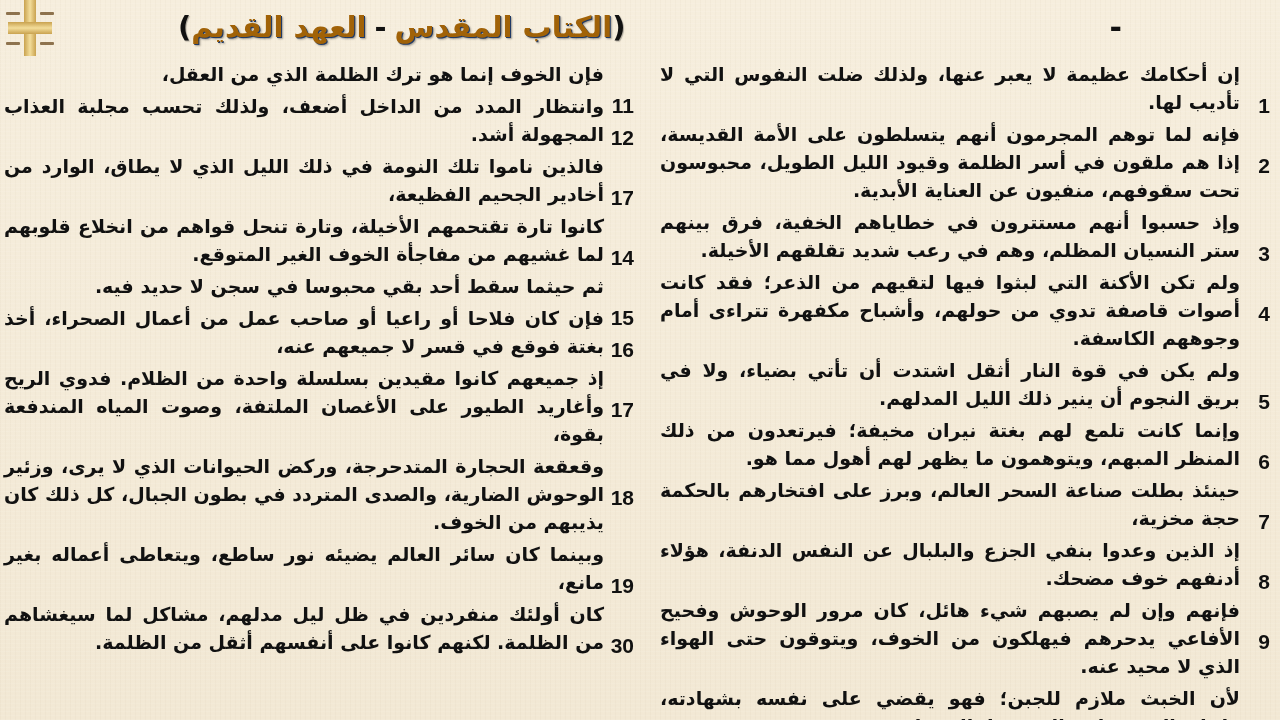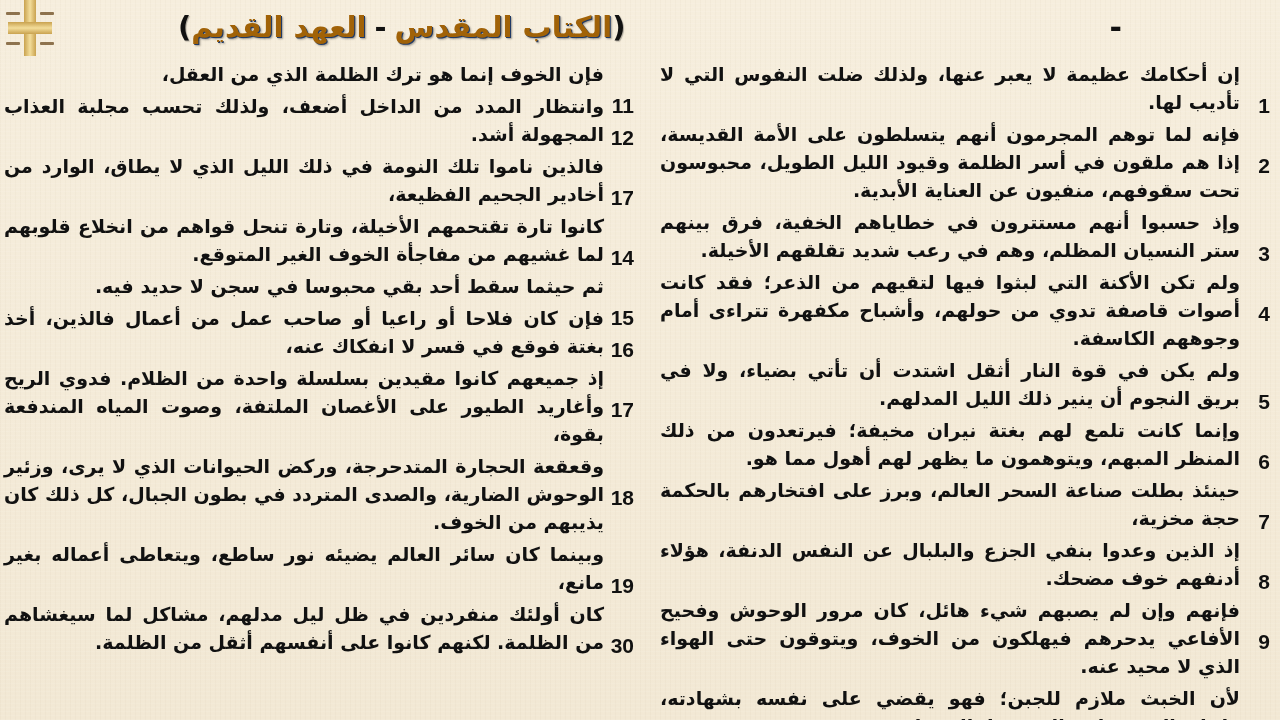--- a/index.html
+++ b/index.html
@@ -221,21 +221,21 @@
     <div class="verse">
       <span class="num">14</span>
       <span class="txt">كانوا تارة تقتحمهم الأخيلة، وتارة تنحل قواهم من انخلاع قلوبهم لما غشيهم من مفاجأة الخوف الغير المتوقع.</span>
     </div>
     <div class="verse">
       <span class="num">15</span>
       <span class="txt">ثم حيثما سقط أحد بقي محبوسا في سجن لا حديد فيه.</span>
     </div>
     <div class="verse">
       <span class="num">16</span>
-      <span class="txt">فإن كان فلاحا أو راعيا أو صاحب عمل من أعمال فالذين، أخذ بغتة فوقع في قسر لا انفكاك عنه،</span>
+      <span class="txt">فإن كان فلاحا أو راعيا أو صاحب عمل من أعمال الصحراء، أخذ بغتة فوقع في قسر لا جميعهم عنه،</span>
     </div>
     <div class="verse">
       <span class="num">17</span>
       <span class="txt">إذ جميعهم كانوا مقيدين بسلسلة واحدة من الظلام. فدوي الريح وأغاريد الطيور على الأغصان الملتفة، وصوت المياه المندفعة بقوة،</span>
     </div>
     <div class="verse">
       <span class="num">18</span>
       <span class="txt">وقعقعة الحجارة المتدحرجة، وركض الحيوانات الذي لا يرى، وزئير الوحوش الضارية، والصدى المتردد في بطون الجبال، كل ذلك كان يذيبهم من الخوف.</span>
     </div>
     <div class="verse">

